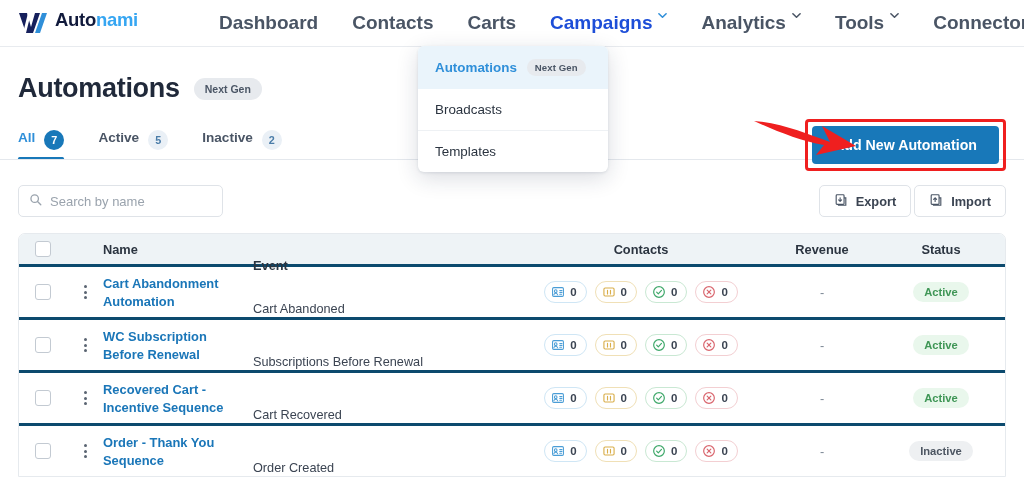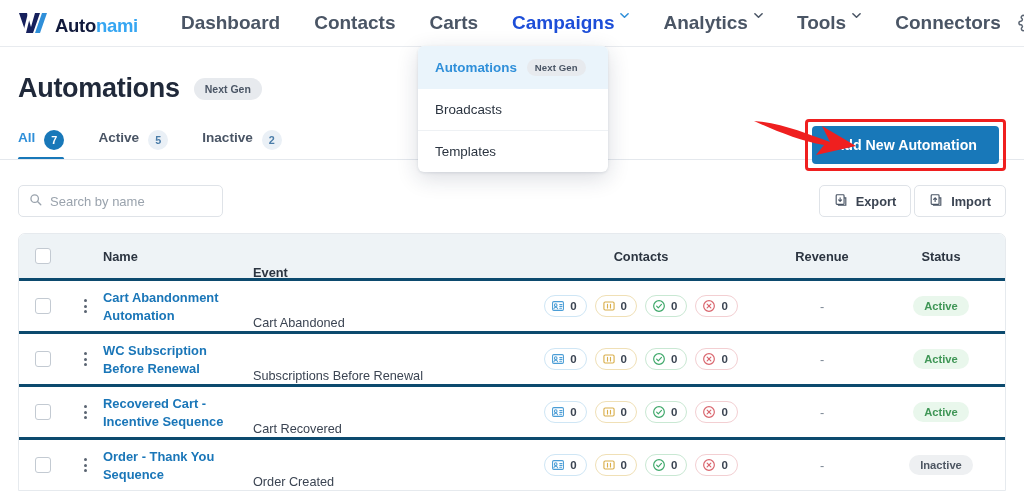--- a/index.html
+++ b/index.html
@@ -16,21 +16,21 @@
   .navbar {
     position: relative;
     height: 47px;
     background: #ffffff;
     border-bottom: 1px solid #e8ebef;
     display: flex;
     align-items: center;
     padding: 0 18px;
     z-index: 5;
   }
-  .logo { display: flex; align-items: flex-end; gap: 7px; margin-right: 26px; }
+  .logo { display: flex; align-items: flex-start; gap: 7px; margin-right: 64px; }
   .logo-mark { width: 30px; height: 24px; display: block; }
   .logo-text { font-size: 18.5px; font-weight: 700; letter-spacing: -0.3px; line-height: 1; }
   .logo-text .t1 { color: #111a3c; }
   .logo-text .t2 { color: #36a6f2; }
 
   .navlinks { display: flex; align-items: center; gap: 0; }
   .navlink {
     display: flex; align-items: flex-start; gap: 6px;
     font-size: 19px; font-weight: 600;
     color: #4a5565;
@@ -124,21 +124,21 @@
     display: flex; align-items: center; gap: 8px;
     font-size: 12.8px; font-weight: 600; color: #3b4插;
     color: #3b4452;
     font-family: "Liberation Sans", sans-serif;
   }
 
   
   .table { margin-top: 16px; border: 1px solid #e6eaee; border-radius: 7px 7px 0 0; overflow: hidden; }
   .thead {
     display: flex; align-items: center;
-    background: #eef3f6; height: 44px;
+    background: #eef3f6; height: 30px;
     font-size: 12.8px; font-weight: 700; color: #2b3440;
   }
   .trow {
     display: flex; align-items: center;
     min-height: 53px;
     border-top: 3px solid #0c4a6e;
     background: #fff;
   }
   .c-check { width: 48px; display: flex; justify-content: center; align-items: center; }
   .c-dots  { width: 36px; display: flex; justify-content: center; align-items: center; }

